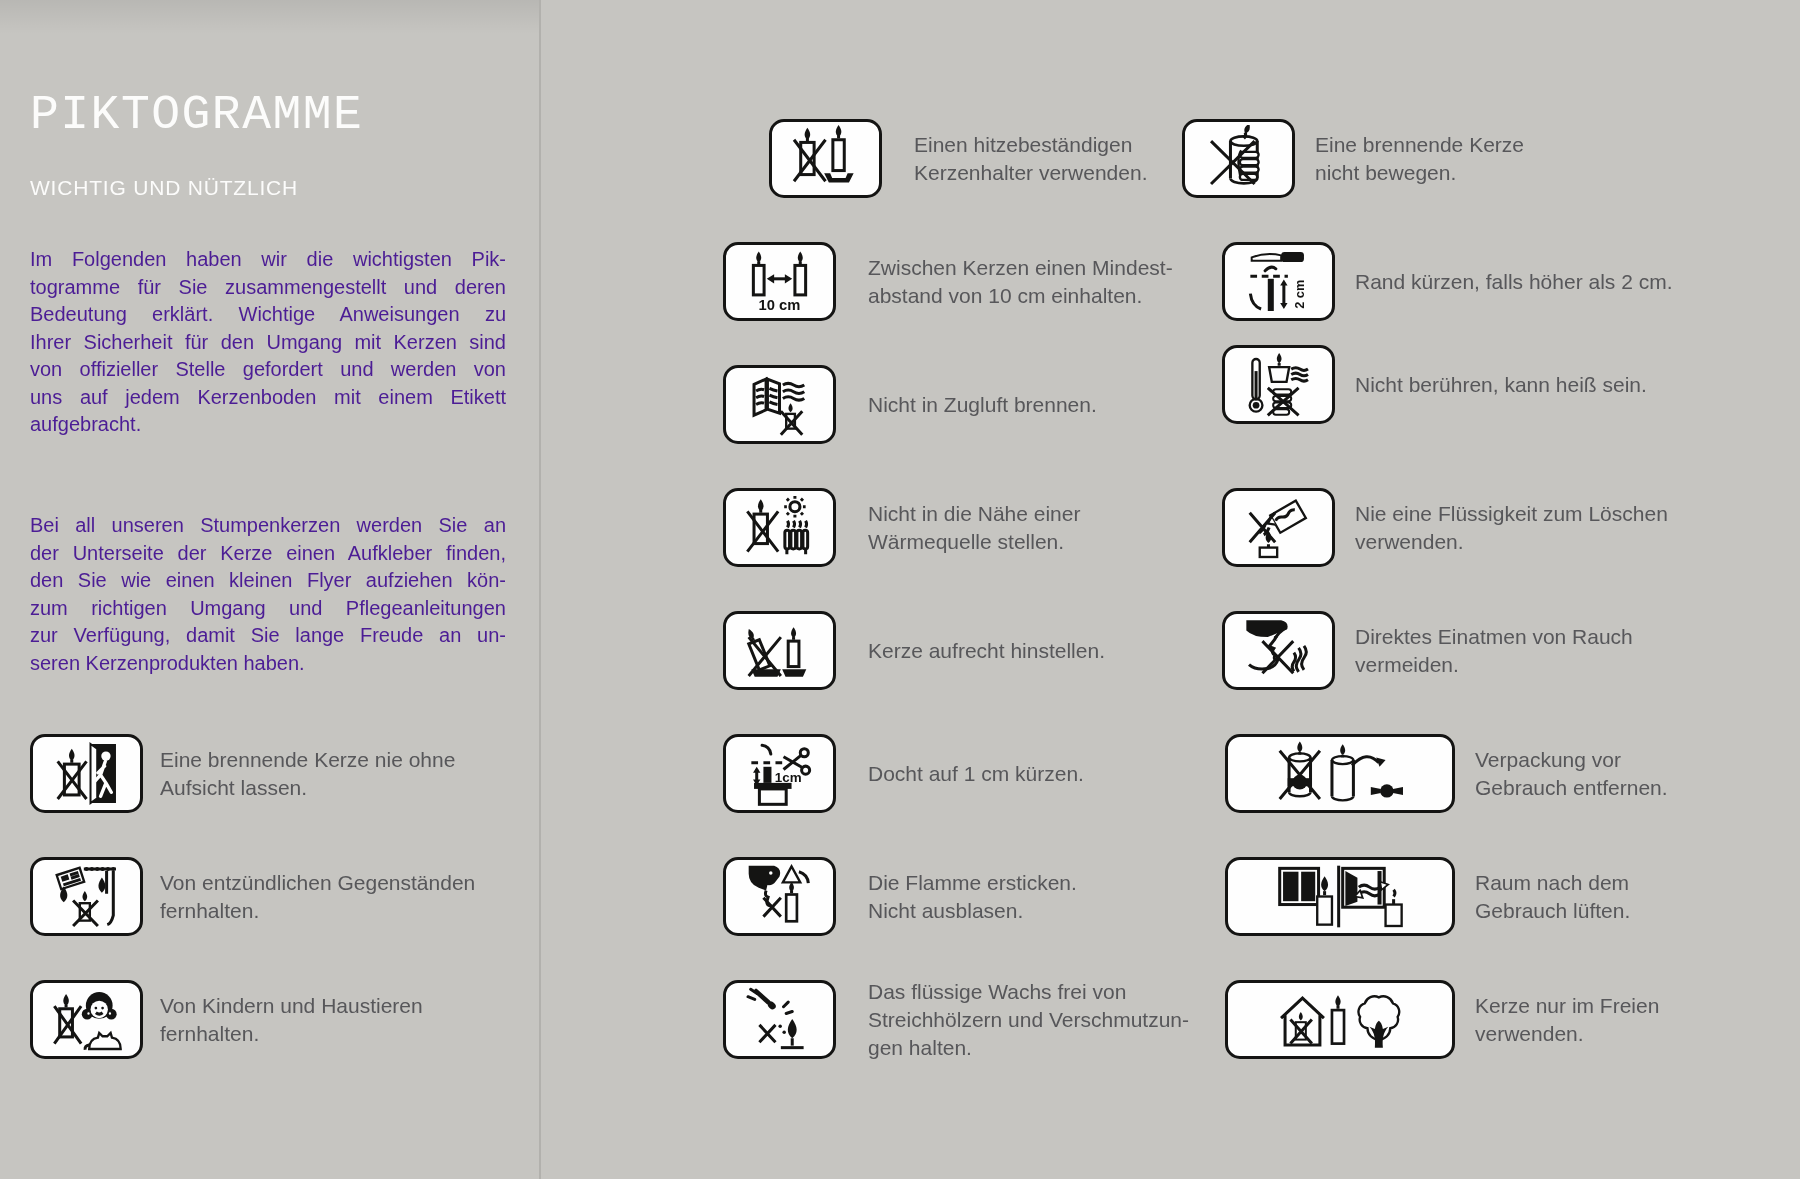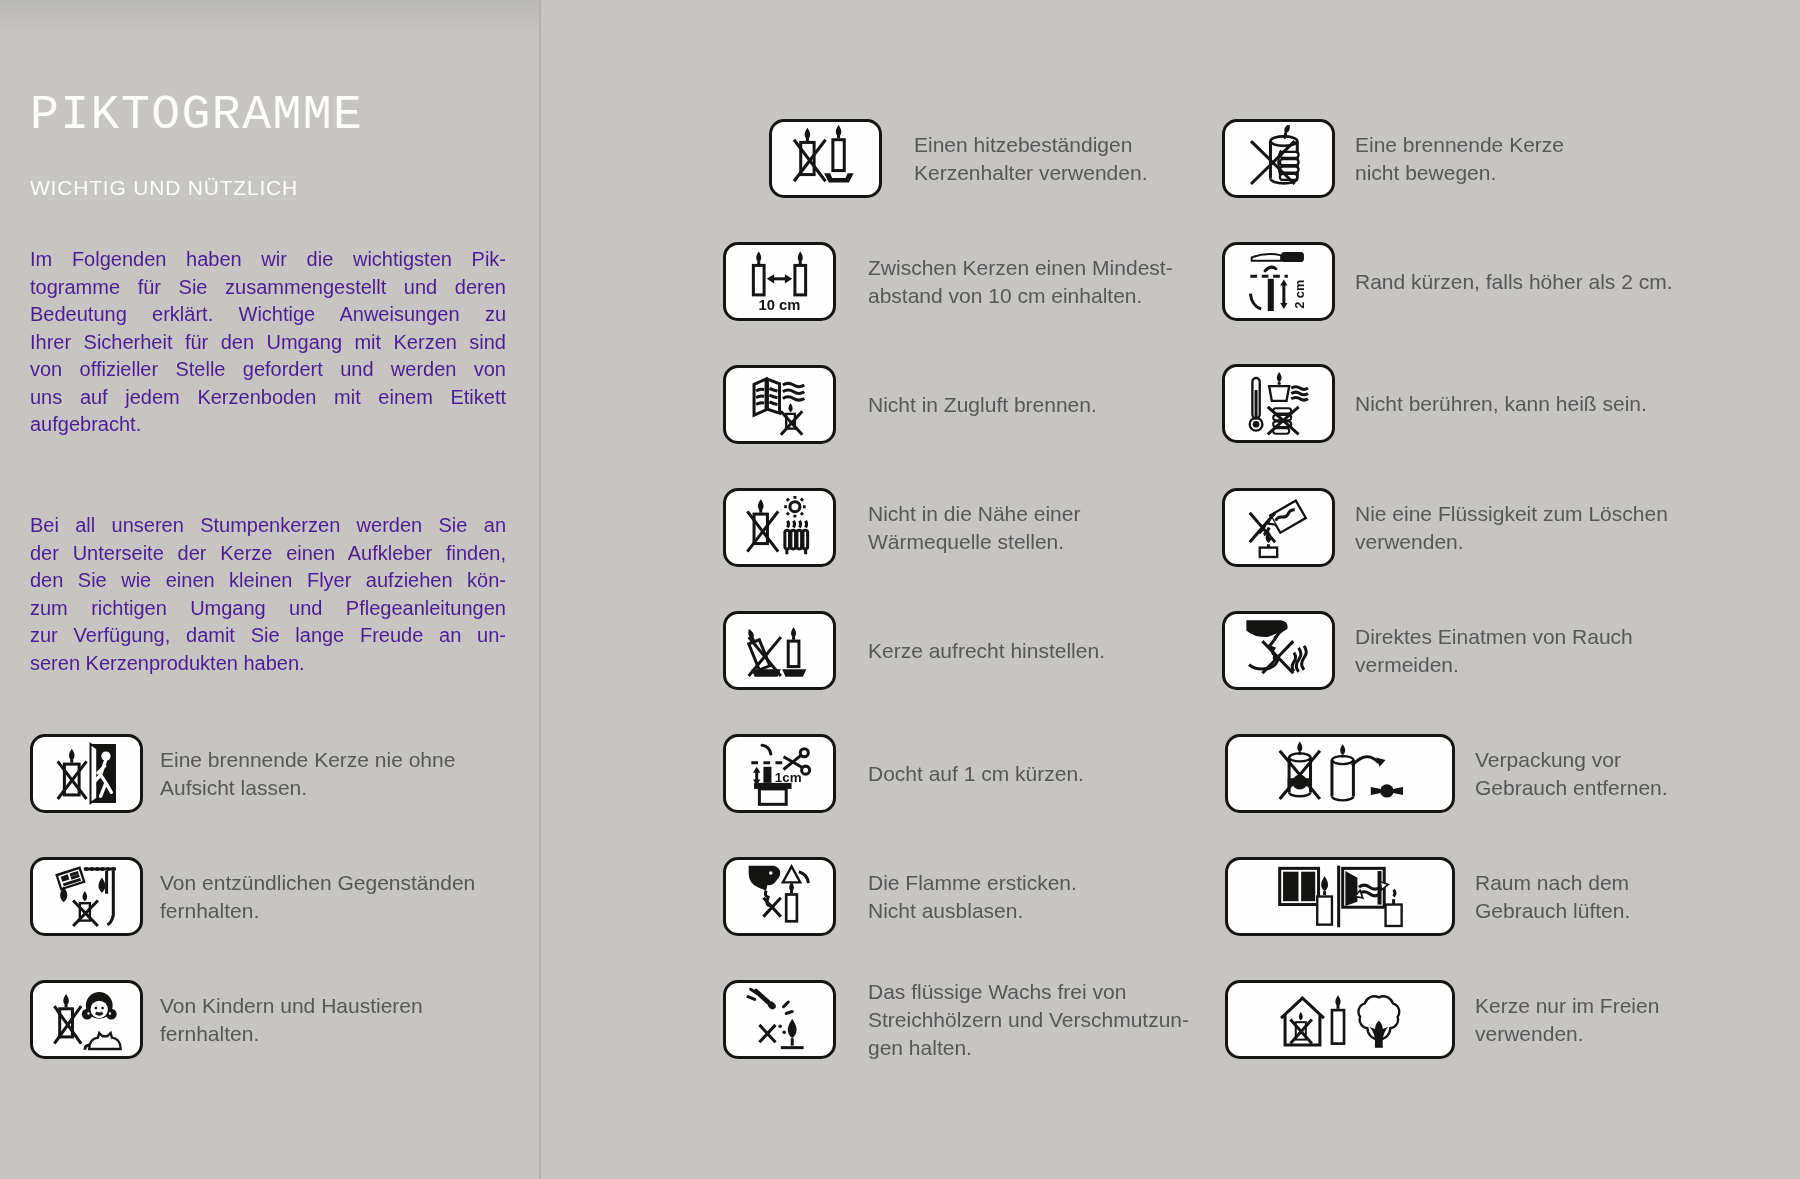--- a/index.html
+++ b/index.html
@@ -296,21 +296,21 @@
         <path class="ink" transform="translate(69,70) scale(1.6)" d="M0 -13 C5 -6 6 0 0 5 C-6 0 -5 -6 0 -13 Z"></path>
         <path class="ln" d="M69 78 v11" stroke-width="3.2"></path>
         <path class="ln" d="M52 92 h34" stroke-width="4"></path>
       </svg>
     </div>
     <div class="caption gap-m">Das flüssige Wachs frei von
 Streichhölzern und Verschmutzun-
 gen halten.</div>
   </div>
 
-  <div class="row" style="left:1222px;top:102px;">
+  <div class="row" style="left:1182px;top:102px;">
     <div class="tile">
       <svg viewBox="0 0 100 100">
         <ellipse class="wt" cx="58" cy="24" rx="20" ry="7" stroke="#141413" stroke-width="4"></ellipse>
         <path class="ln" d="M38 24 V80 M78 24 V80" stroke-width="4"></path>
         <path class="wt" d="M38 80 a20 7 0 0 0 40 0" stroke="#141413" stroke-width="4"></path>
         <path class="ln" d="M58 20 q4 -4 2 -9" stroke-width="3"></path>
         <path class="ink" transform="translate(62,8) rotate(22)" d="M0 -11 C5 -4 5 1 0 5 C-5 1 -5 -4 0 -11 Z"></path>
         <path class="wt" d="M54 38 q-8 12 0 44" stroke="#141413" stroke-width="3.5"></path>
         <rect class="wt" x="52" y="40" width="28" height="9" rx="4.5" stroke="#141413" stroke-width="3.5"></rect>
         <rect class="wt" x="52" y="51" width="28" height="9" rx="4.5" stroke="#141413" stroke-width="3.5"></rect>
@@ -333,21 +333,21 @@
         <rect class="ink" x="34" y="46" width="9" height="48"></rect>
         <path class="ln" d="M8 68 q2 18 16 23" stroke-width="6"></path>
         <path class="ln" d="M58 52 V86" stroke-width="4"></path>
         <path class="ink" d="M58 47 l-5.5 9 h11 z M58 91 l-5.5 -9 h11 z"></path>
         <text transform="rotate(-90 81 69)" x="81" y="76" text-anchor="middle" font-size="19" font-weight="bold" fill="#141413">2 cm</text>
       </svg>
     </div>
     <div class="caption gap-r">Rand kürzen, falls höher als 2 cm.</div>
   </div>
 
-  <div class="row" style="left:1222px;top:347px;">
+  <div class="row" style="left:1222px;top:328px;">
     <div class="tile">
       <svg viewBox="0 0 100 100">
         <rect class="wt" x="11" y="12" width="11" height="60" rx="5.5" stroke="#141413" stroke-width="3.5"></rect>
         <circle class="wt" cx="16.5" cy="81" r="9.5" stroke="#141413" stroke-width="3.5"></circle>
         <circle class="ink" cx="16.5" cy="81" r="5"></circle>
         <path class="ln" d="M16.5 74 V30" stroke-width="2.5"></path>
         <path class="wt" d="M36 24 H66 L62 46 H40 Z" stroke="#141413" stroke-width="3.5"></path>
         <path class="ln" d="M51 22 v-4" stroke-width="3"></path>
         <path class="ink" transform="translate(51,14) scale(0.85)" d="M0 -13 C5 -6 6 0 0 5 C-6 0 -5 -6 0 -13 Z"></path>
         <path class="ln" d="M69 27 q7 -4 13 0 t12 0 M69 35 q7 -4 13 0 t12 0 M69 43 q7 -4 13 0 t12 0" stroke-width="3"></path>

